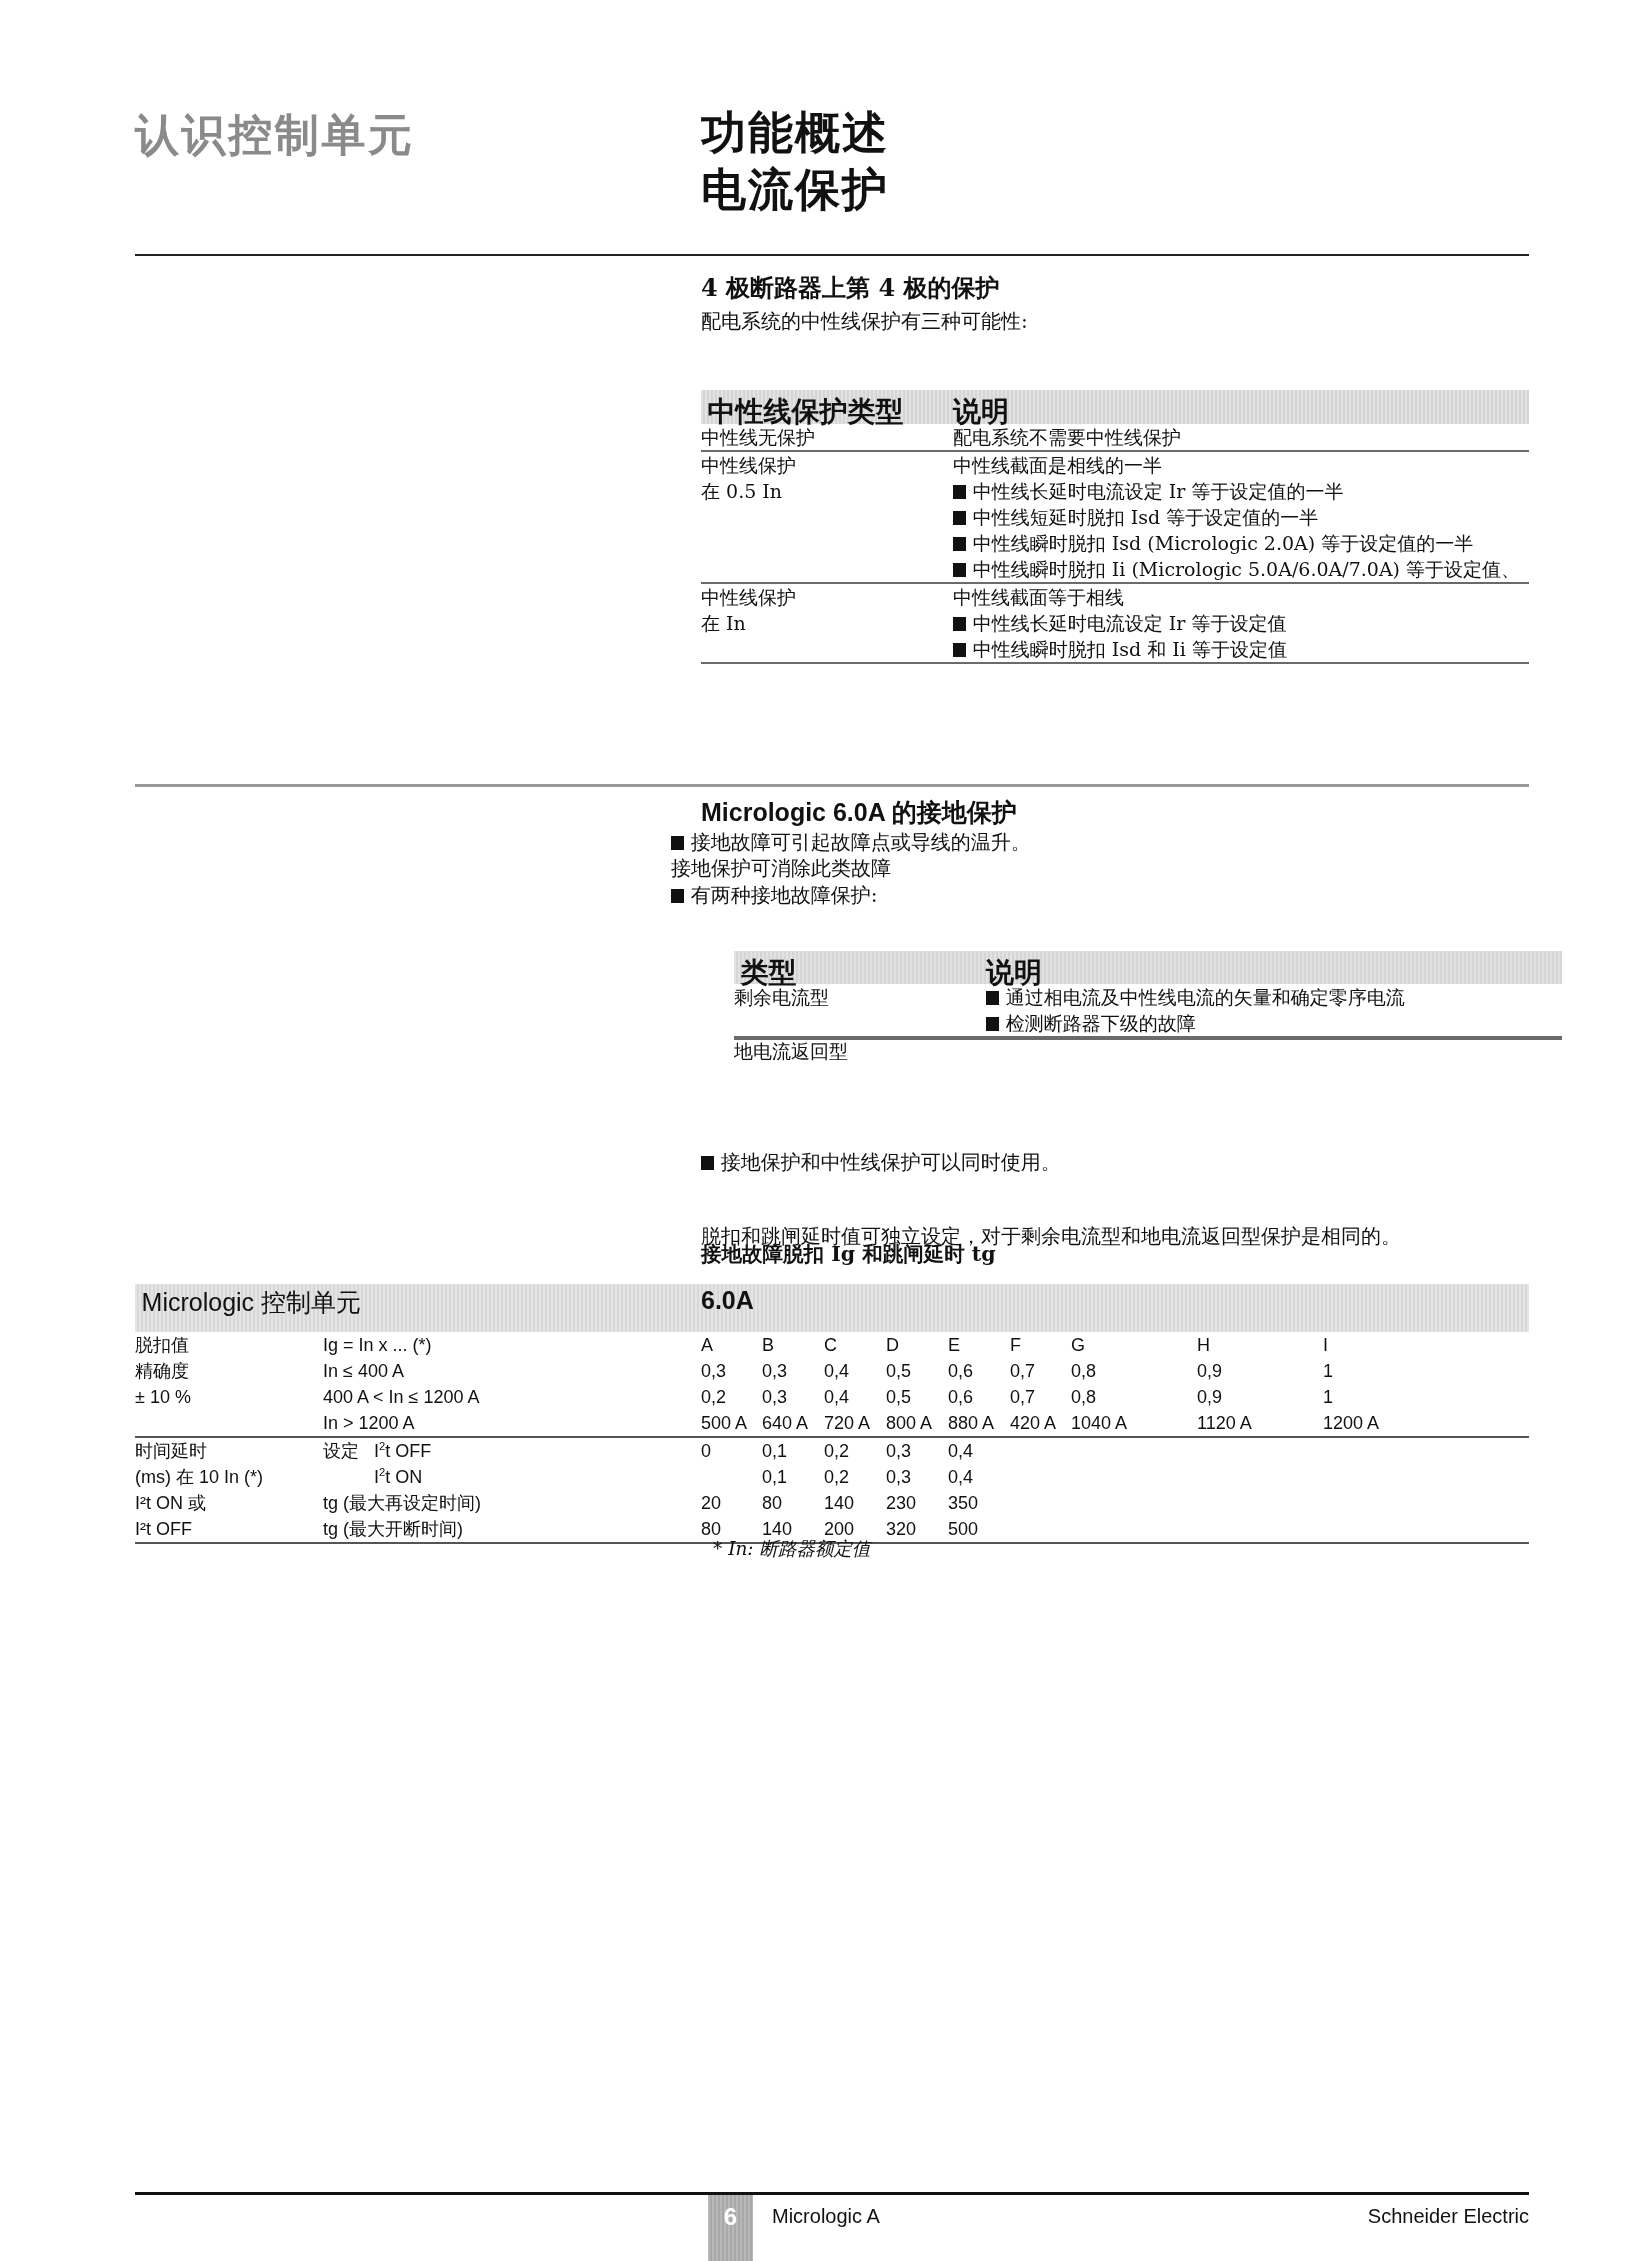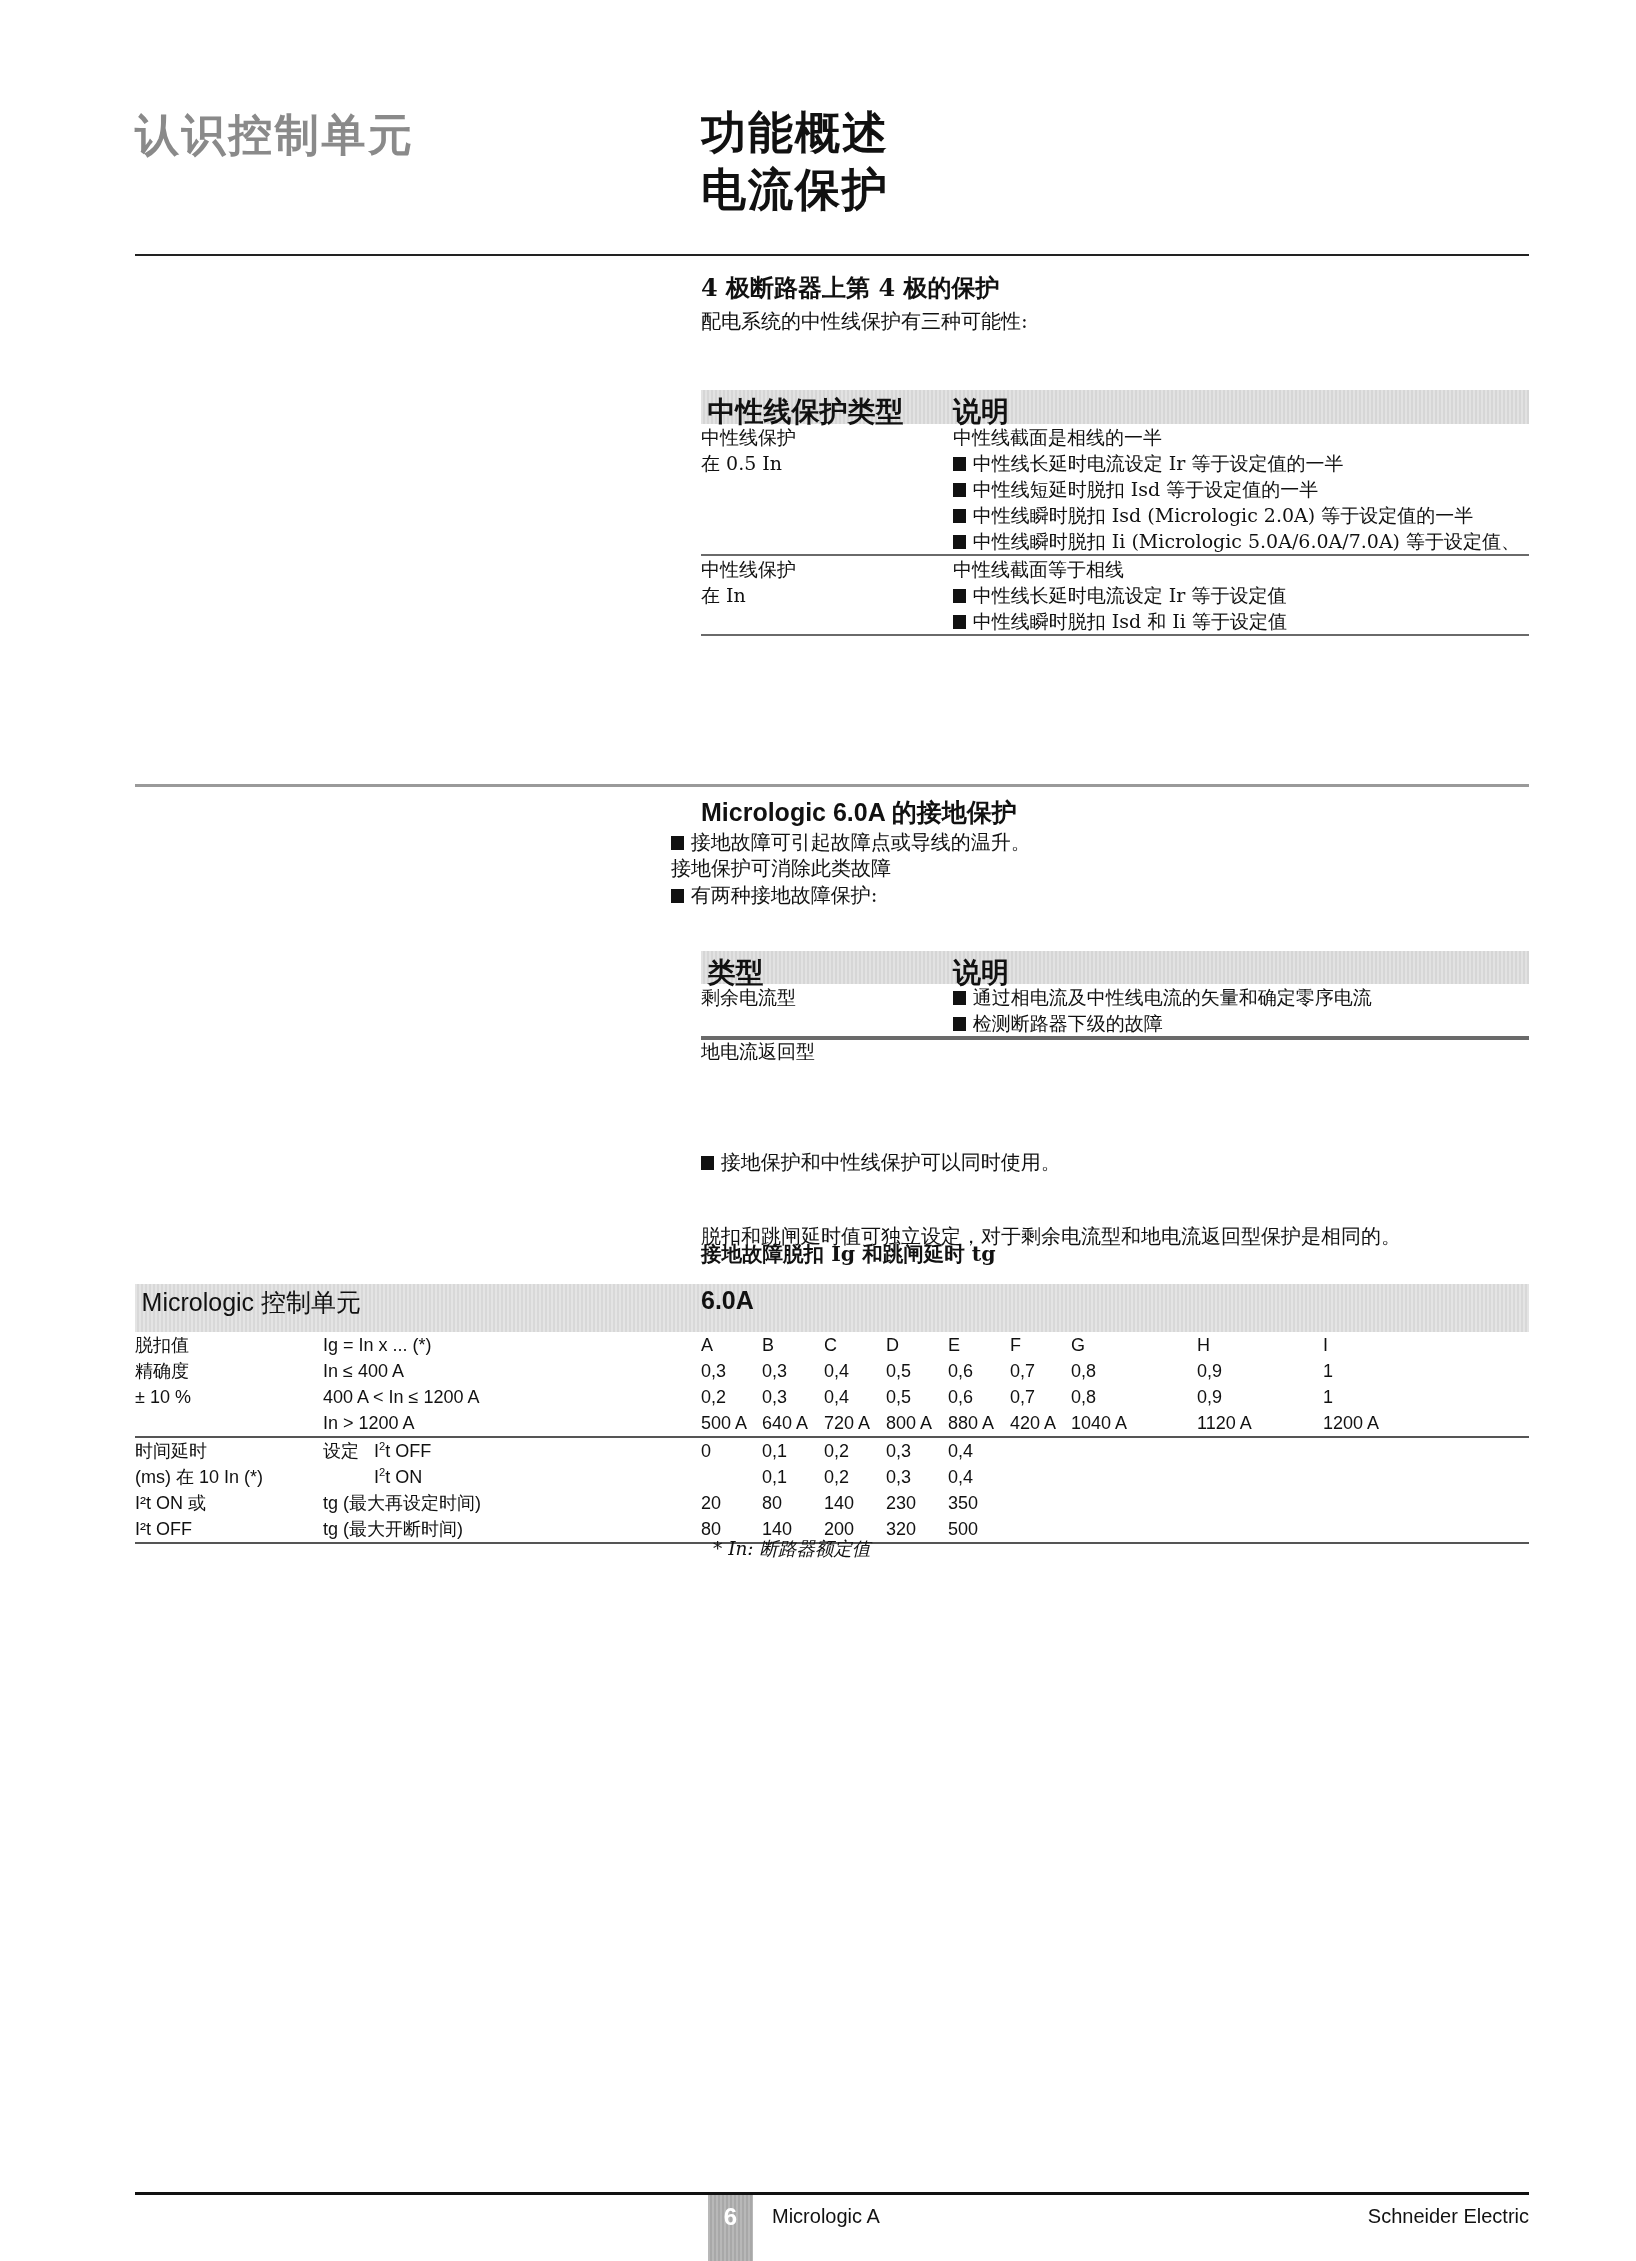--- a/index.html
+++ b/index.html
@@ -58,20 +58,28 @@
 
 <div class="abs h2 serif" style="left:701px; top:272px;">4 极断路器上第 4 极的保护</div>
 <div class="abs p serif" style="left:701px; top:308px;">配电系统的中性线保护有三种可能性:</div>
 
 <div class="tbl" id="neutral-table" style="top:390px;">
   <div class="thead">
     <span style="left:6.6px;">中性线保护类型</span>
     <span style="left:252px;">说明</span>
   </div>
 
+  <div class="trow">
+    <div class="c1">
+        <div>中性线无保护</div>
+      </div>
+    <div class="c2">
+      <div class="line">配电系统不需要中性线保护</div>
+    </div>
+  </div>
 
   <div class="trow">
     <div class="c1">
       <div>中性线保护</div>
       <div>在 0.5 In</div>
     </div>
     <div class="c2">
       <div class="line">中性线截面是相线的一半</div>
       <div class="line"><span class="bullet"></span><span>中性线长延时电流设定 Ir 等于设定值的一半</span></div>
       <div class="line"><span class="bullet"></span><span>中性线短延时脱扣 Isd 等于设定值的一半</span></div>
@@ -95,21 +103,21 @@
 
 <div class="rule gray" style="left:135px; top:784px; width:1394px;"></div>
 
 <div class="abs h2 sans" style="left:701px; top:796px; font-size:25px;">Micrologic 6.0A 的接地保护</div>
 <div class="abs p serif" style="left:671px; top:829px;">
   <div class="line"><span class="bullet"></span><span>接地故障可引起故障点或导线的温升。</span></div>
   <div class="line">接地保护可消除此类故障</div>
   <div class="line"><span class="bullet"></span><span>有两种接地故障保护:</span></div>
 </div>
 
-<div class="tbl" id="ground-table" style="top:951px;">
+<div class="tbl" id="ground-table" style="top:951px;margin-left:33px;">
   <div class="thead" style="height:33px;">
     <span style="left:6.6px;">类型</span>
     <span style="left:252px;">说明</span>
   </div>
   <div class="trow">
     <div class="c1">
         <div>剩余电流型</div>
       </div>
     <div class="c2">
       <div class="line"><span class="bullet"></span><span>通过相电流及中性线电流的矢量和确定零序电流</span></div>

